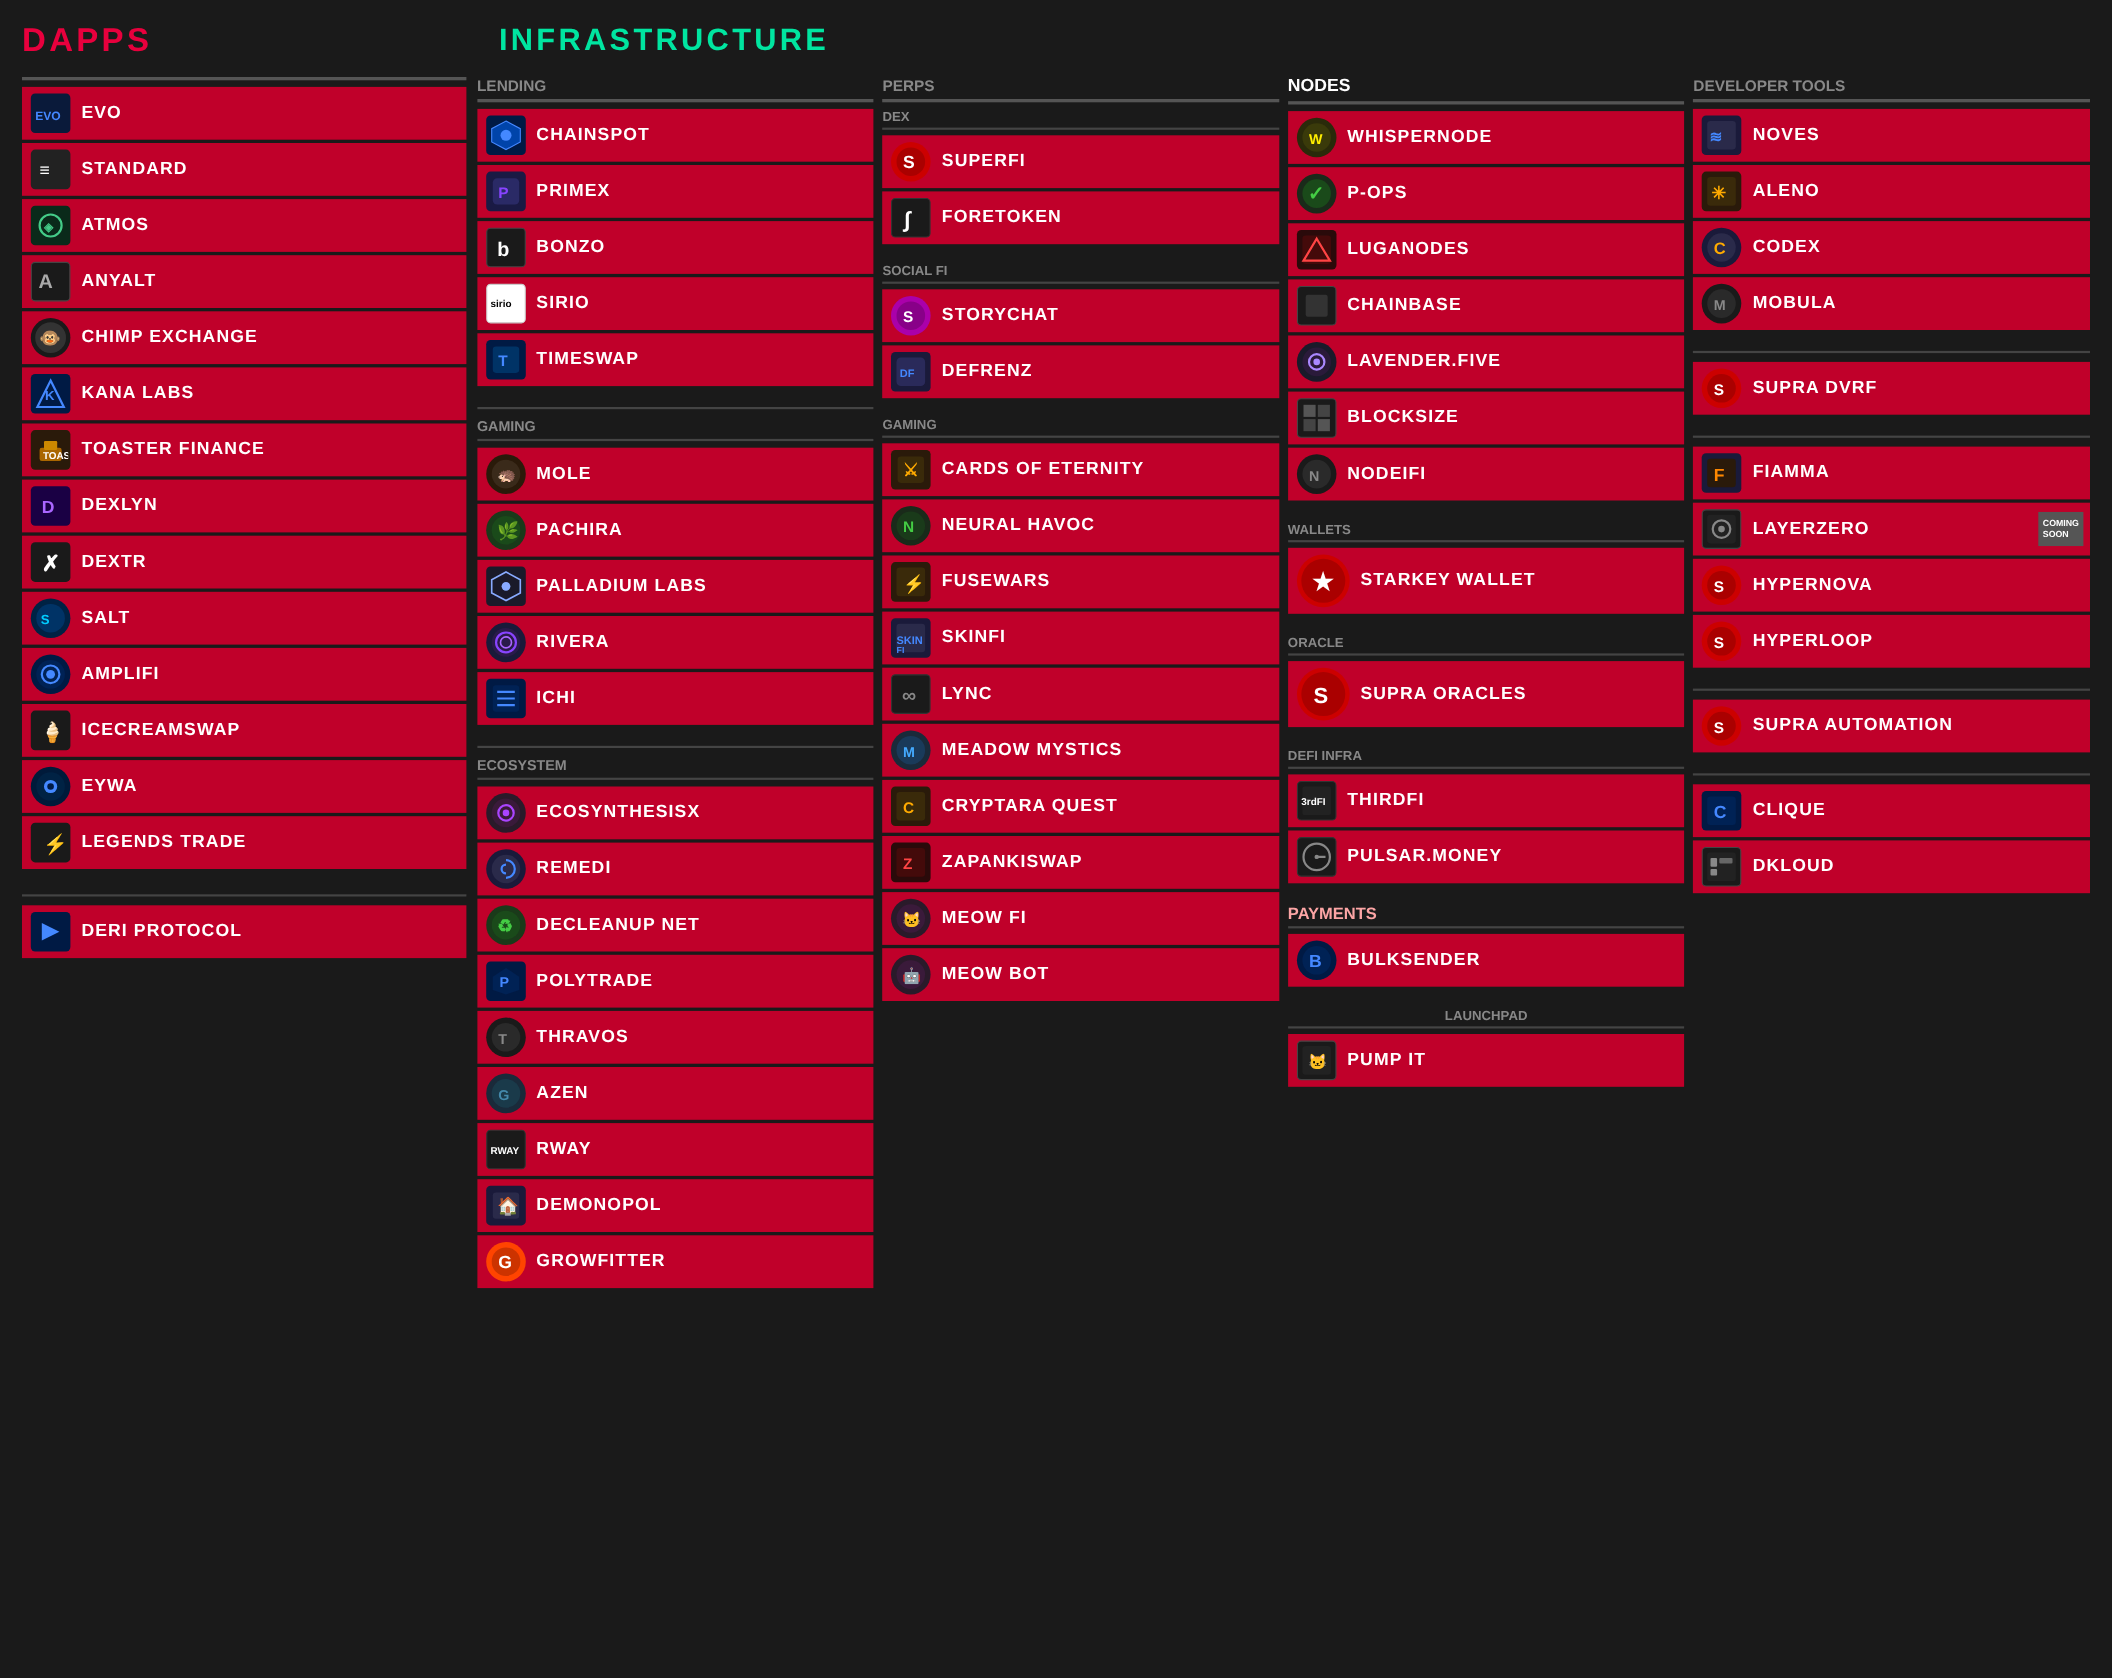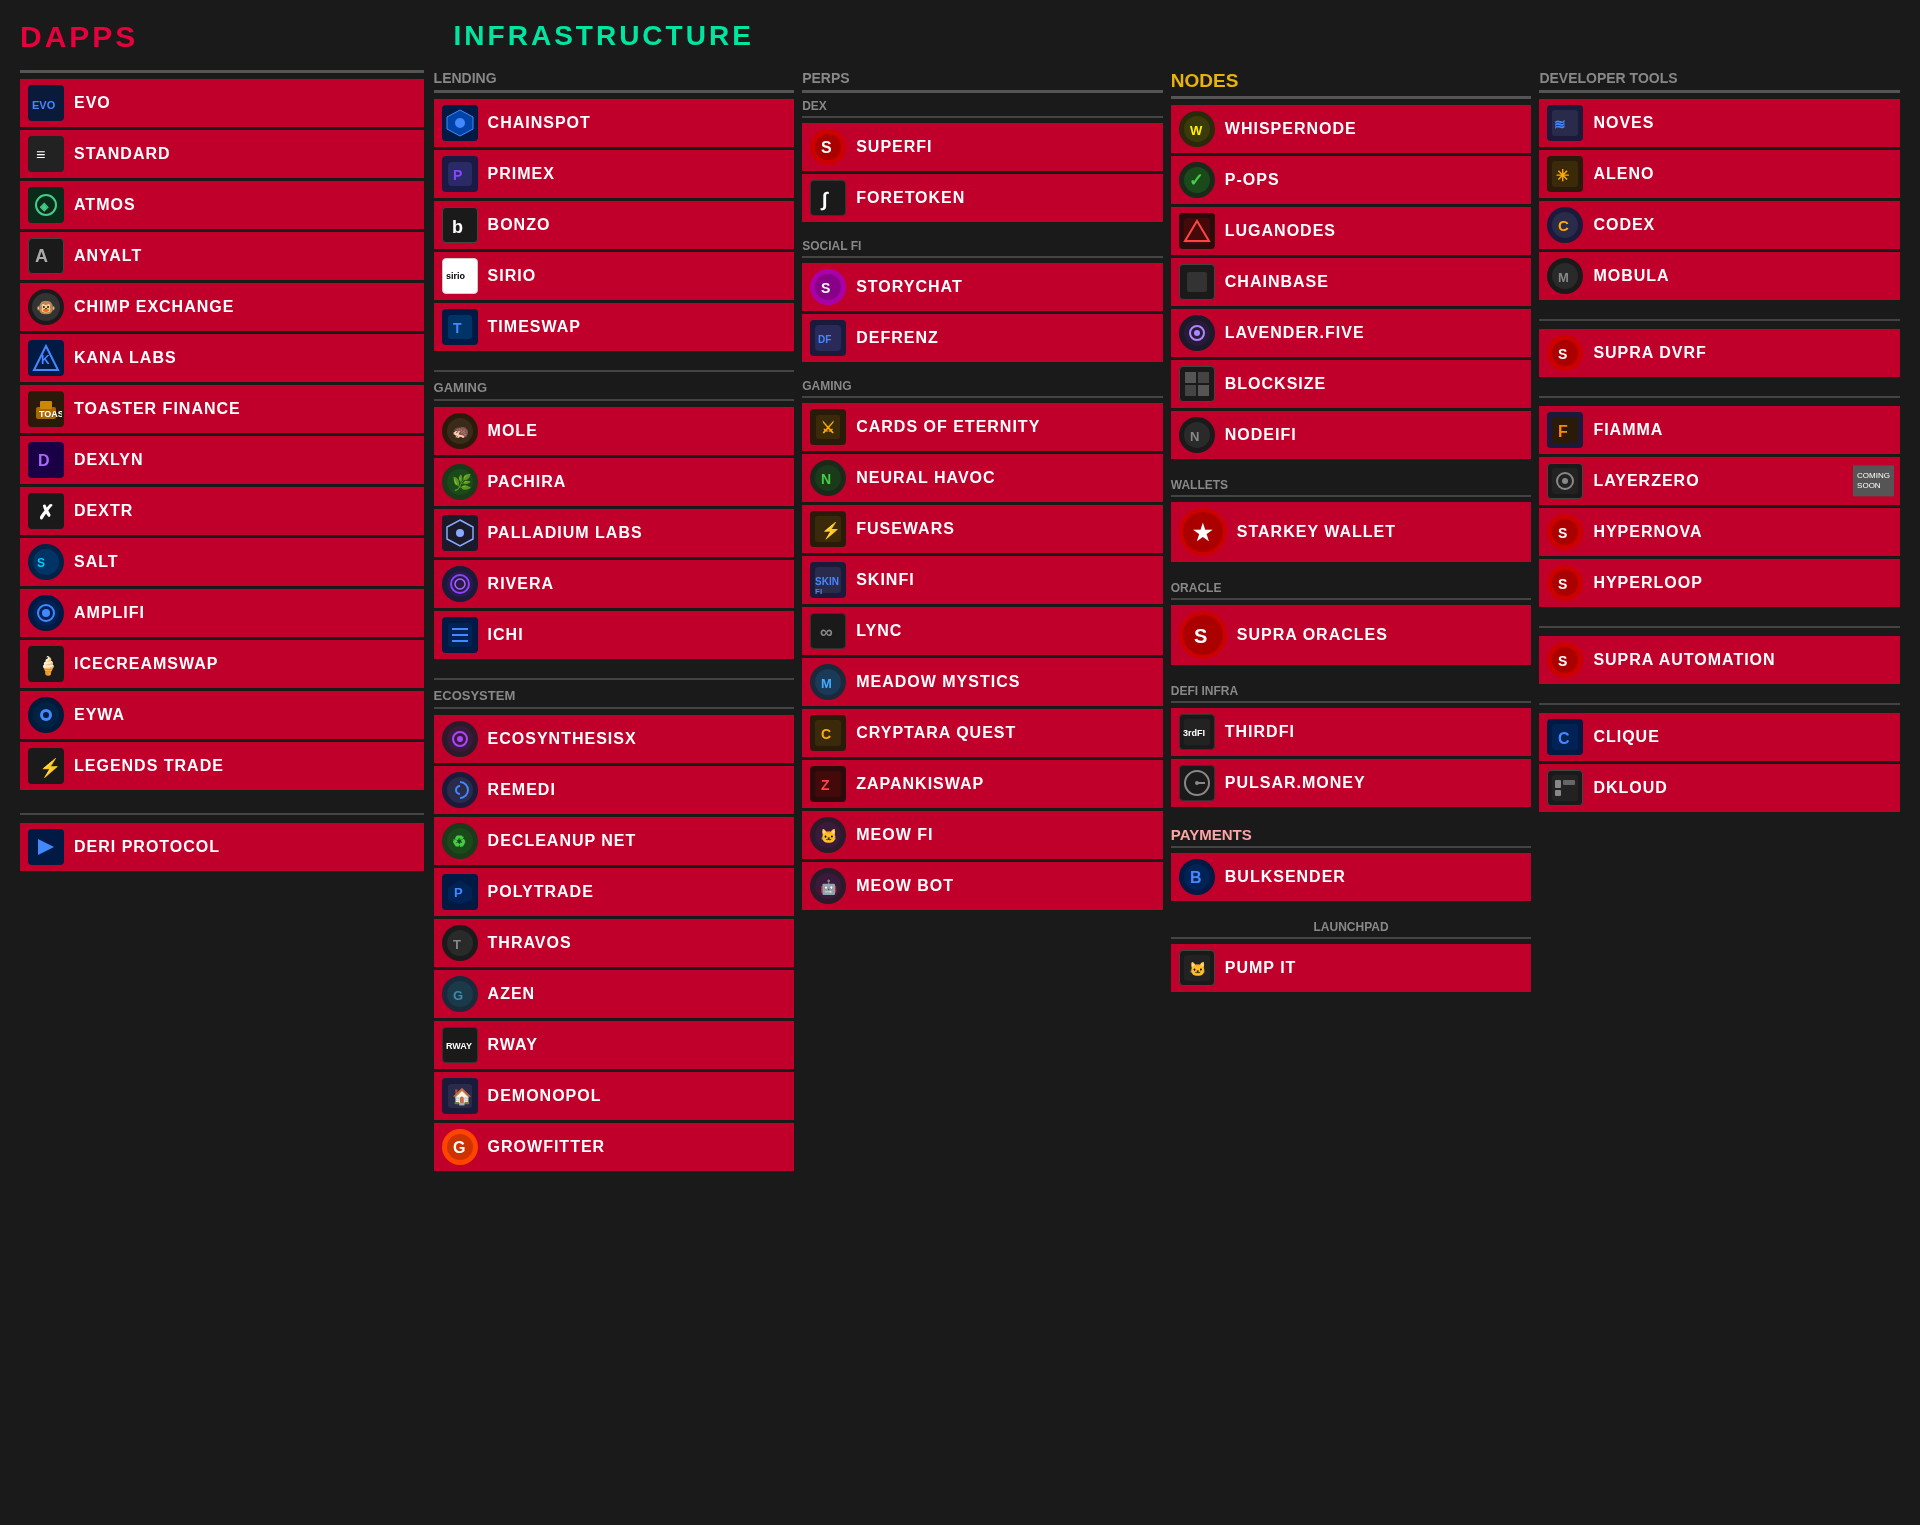--- a/index.html
+++ b/index.html
@@ -581,21 +581,21 @@
                 <circle cx="16" cy="16" r="13" fill="#3a1a3a"></circle>
                 <text x="8" y="22" font-size="14">🤖</text>
               </svg>
           </div>
           <span class="item-label">MEOW BOT</span>
         </div>
 
       </div>
 
       <div style="flex:1; min-width:0;">
-        <div style="font-size:19px; font-weight:700; color:#eab308; text-transform:uppercase; margin-bottom:4px;">NODES</div>
+        <div style="font-size:16px; font-weight:700; color:#ffffff; text-transform:uppercase; margin-bottom:4px;">NODES</div>
         <div style="height:3px; background:#555; margin-bottom:6px;"></div>
 
         <div class="item-row">
           <div class="item-icon" style="background:#2a2a0a; border-radius:50%;">
             <svg width="32" height="32" viewBox="0 0 32 32">
                 <circle cx="16" cy="16" r="13" fill="#3a3a0a"></circle>
                 <text x="9" y="22" font-size="13" fill="#ffee00" font-weight="900">W</text>
               </svg>
           </div>
           <span class="item-label">WHISPERNODE</span>
@@ -818,21 +818,21 @@
 
         <div class="item-row" style="position:relative;">
           <div class="item-icon" style="background:#1a1a1a; border:1px solid #444;">
             <svg width="32" height="32" viewBox="0 0 32 32">
                 <rect x="3" y="3" width="26" height="26" rx="3" fill="#222"></rect>
                 <circle cx="16" cy="16" r="8" fill="none" stroke="#888" stroke-width="2"></circle>
                 <circle cx="16" cy="16" r="3" fill="#888"></circle>
               </svg>
           </div>
           <span class="item-label">LAYERZERO</span>
-          <span style="position:absolute; right:6px; top:50%; transform:translateY(-50%); background:#555; color:#fff; font-size:8px; font-weight:400; padding:6px 4px; text-transform:uppercase; line-height:1.2;">COMING<br>SOON</span>
+          <span style="position:absolute; right:6px; top:50%; transform:translateY(-50%); background:#555; color:#fff; font-size:8px; font-weight:700; padding:6px 4px; text-transform:uppercase; line-height:1.2;">COMING<br>SOON</span>
         </div>
 
         <div class="item-row">
           <div class="item-icon" style="background:#cc0000; border-radius:50%;">
             <svg width="32" height="32" viewBox="0 0 32 32">
                 <circle cx="16" cy="16" r="13" fill="#aa0000"></circle>
                 <text x="9" y="22" font-size="14" fill="#fff" font-weight="900">S</text>
               </svg>
           </div>
           <span class="item-label">HYPERNOVA</span>

